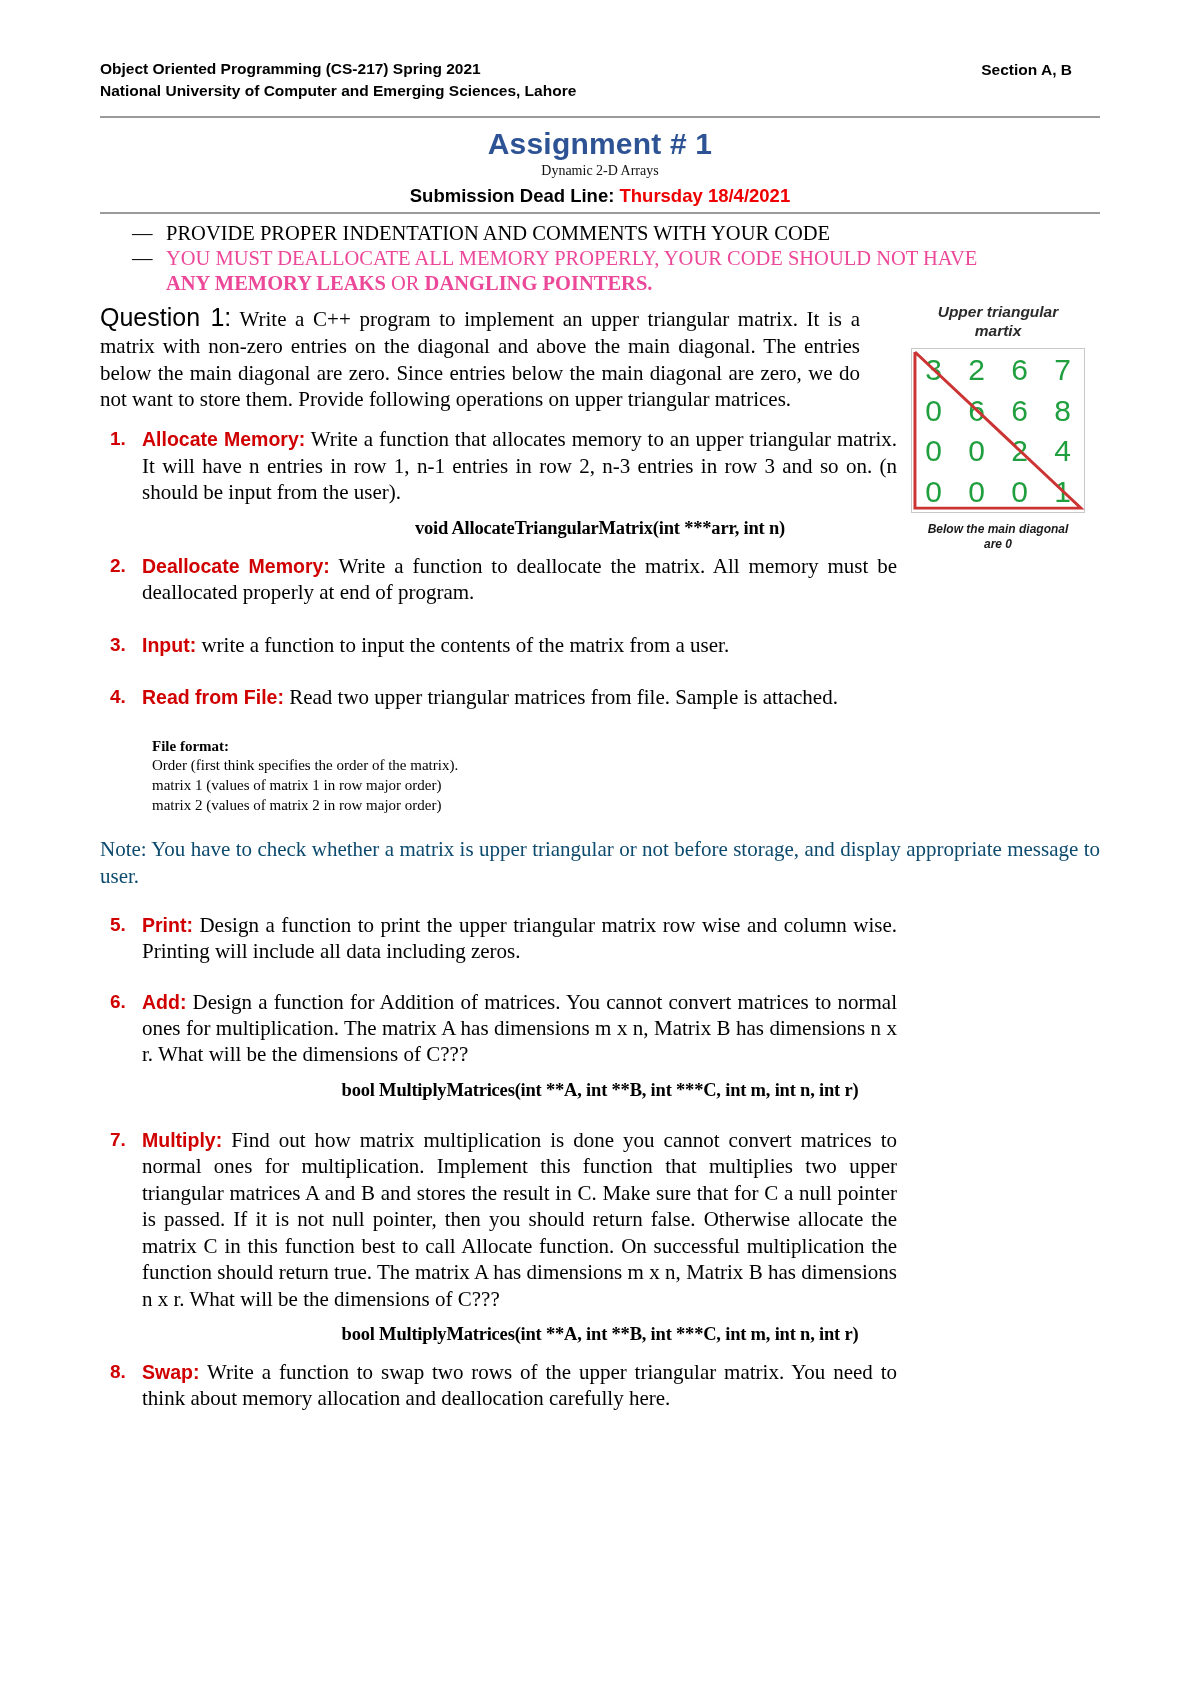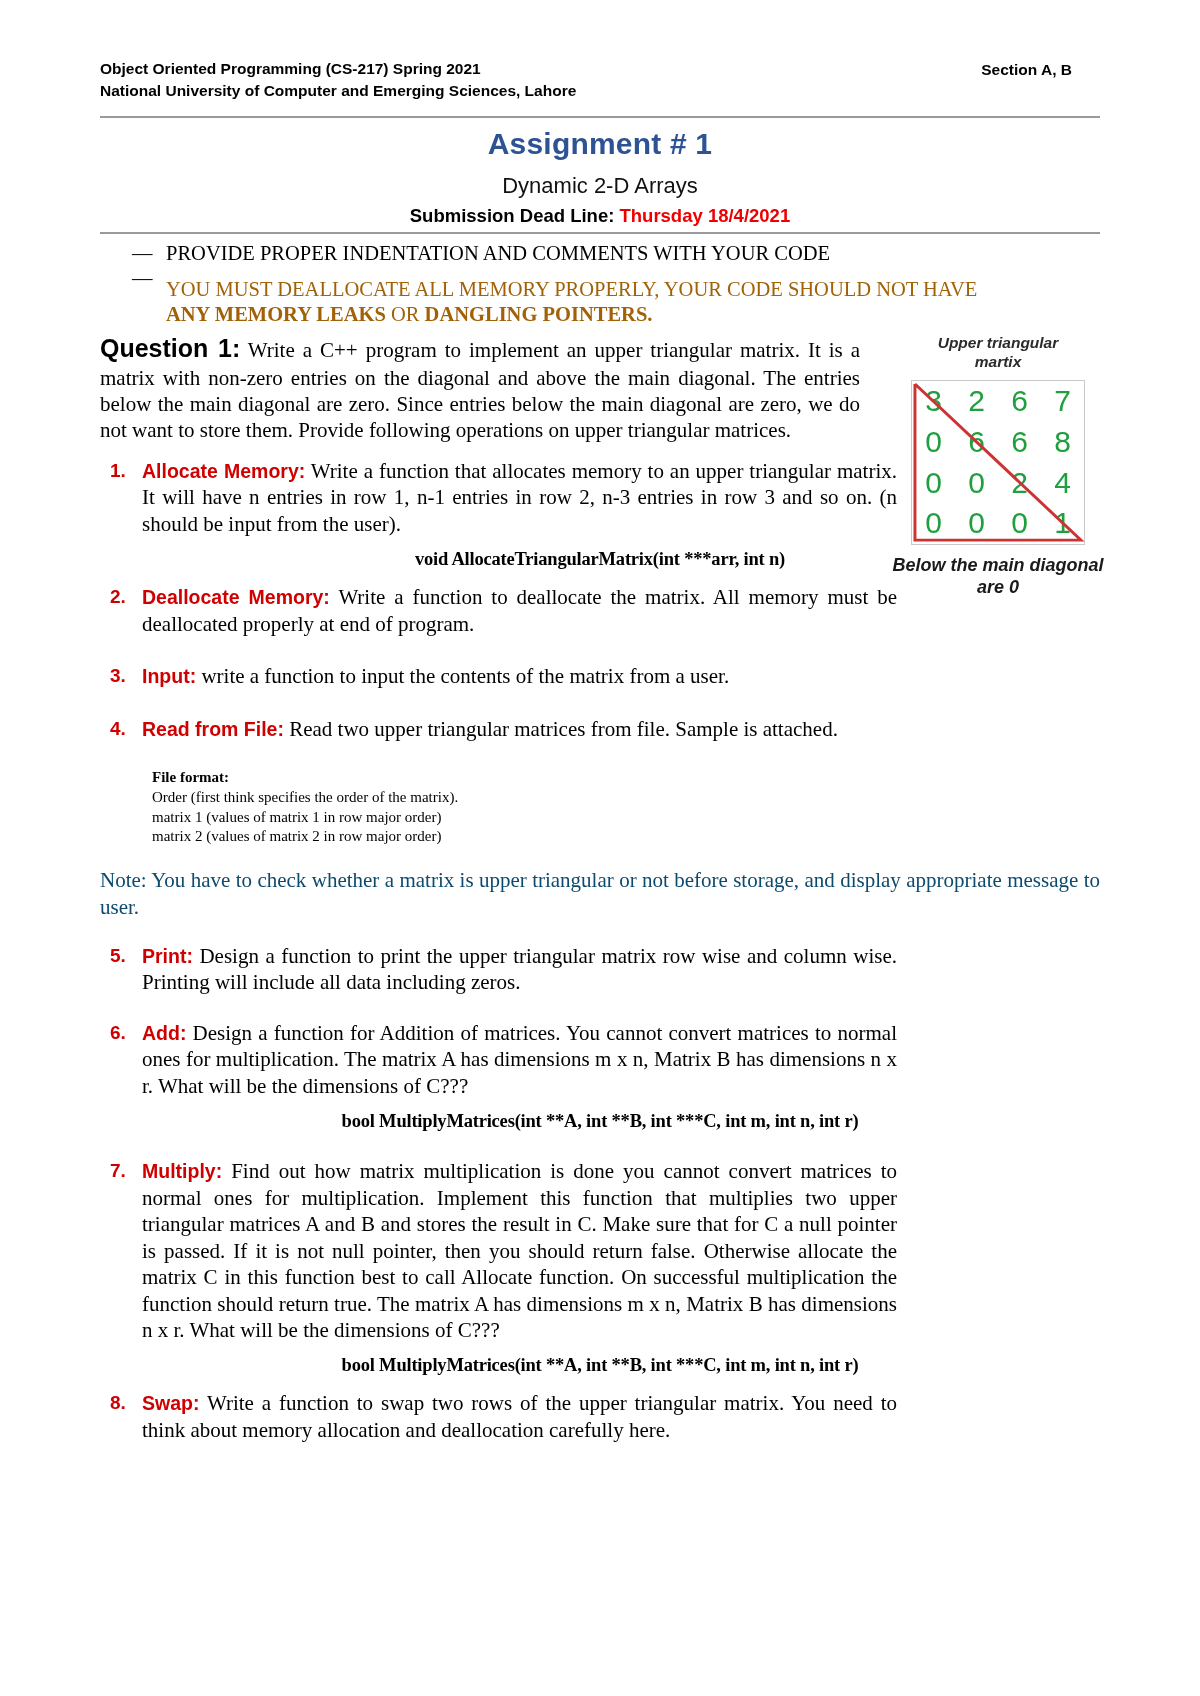--- a/index.html
+++ b/index.html
@@ -55,25 +55,25 @@
   .title-block { text-align: center; margin-top: 8px; }
   .assignment-title {
     font-family: "Liberation Sans", sans-serif;
     font-weight: bold;
     font-size: 30px;
     color: #2e5395;
     letter-spacing: 0.2px;
     line-height: 1.18;
   }
   .subtitle {
-    font-family: Liberation Sans, sans-serif;
-    font-size: 22px;
+    font-family: Liberation Serif, serif;
+    font-size: 14px;
     color: #111111;
     line-height: 1.3;
-    margin-top: 11px;
+    margin-top: 1px;
   }
   .deadline {
     font-family: "Liberation Sans", sans-serif;
     font-weight: bold;
     font-size: 18.5px;
     margin-top: 3px;
     line-height: 1.3;
     text-align: center;
   }
   .deadline .date { color: #ee0000; }
@@ -85,36 +85,36 @@
     font-size: 20.5px;
     line-height: 1.22;
     margin-left: 32px;
   }
   .dash-item .dash {
     width: 34px;
     flex: 0 0 34px;
     color: #000;
   }
   .dash-item .txt { flex: 1; }
-  .red { color: #a16207; margin-top: 11px; }
+  .red { color: #ec4899; }
 
   
   .q-wrap {
     position: relative;
     margin-top: 6px;
   }
   .q-para {
     font-size: 21px;
     line-height: 1.26;
     text-align: justify;
     width: 760px;
   }
   .q-label {
     font-family: "Liberation Sans", sans-serif;
-    font-weight: bold;
+    font-weight: normal;
     font-size: 25px;
   }
 
   
   .figure {
     position: absolute;
     right: -8px;
     top: 0px;
     width: 220px;
     text-align: center;
@@ -152,21 +152,21 @@
   .tri-svg {
     position: absolute;
     inset: 0;
     z-index: 3;
     pointer-events: none;
   }
   .fig-cap-bottom {
     font-family: "Liberation Sans", sans-serif;
     font-style: italic;
     font-weight: bold;
-    font-size: 18px;
+    font-size: 12px;
     color: #1a1a1a;
     line-height: 1.25;
     margin-top: 9px;
     width: 232px;
     margin-left: -6px;
   }
 
   
   ol.items {
     list-style: none;

